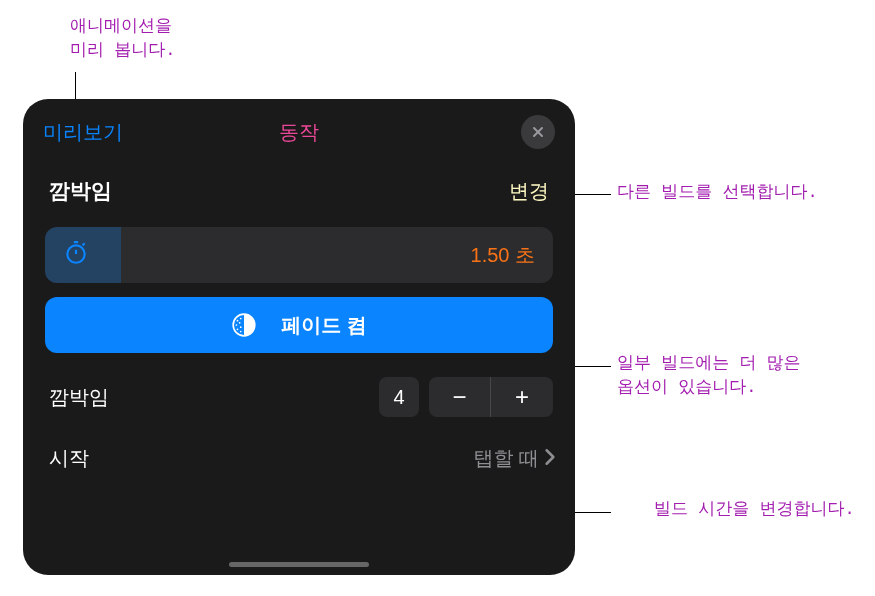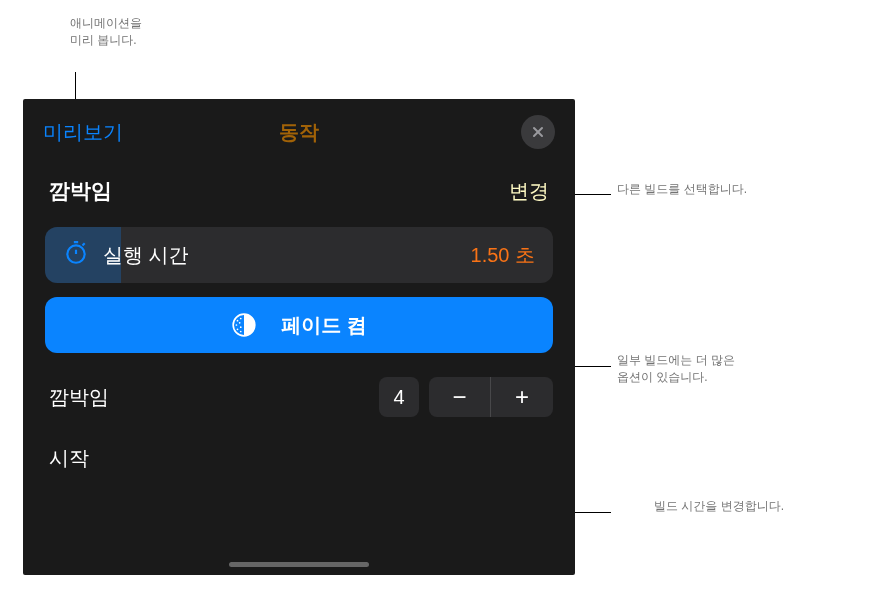--- a/index.html
+++ b/index.html
@@ -9,53 +9,54 @@
     }
     body {
       width: 875px;
       height: 596px;
       background: #fff;
       font-family: -apple-system, BlinkMacSystemFont, "Helvetica Neue", sans-serif;
       position: relative;
     }
     .callout {
       position: absolute;
-      font-size: 12px;
-      color: #737373;
+      font-size: 17px;
+      color: #a21caf;
       line-height: 1.4;
+      font-family: Liberation Mono, monospace;
     }
     .callout-line {
       position: absolute;
       background: #000;
     }
     .panel {
       position: absolute;
       left: 23px;
       top: 99px;
       width: 552px;
       height: 476px;
       background: #1a1a1a;
-      border-radius: 2px;
+      border-radius: 25px;
       overflow: hidden;
     }
     .panel-header {
       display: flex;
       align-items: center;
       justify-content: space-between;
       padding: 16px 20px 10px 20px;
     }
     .preview-link {
       color: #0a84ff;
       font-size: 20px;
       cursor: pointer;
     }
     .panel-title {
-      color: #a16207;
-      font-size: 20px;
-      font-weight: 700;
+      color: #ec4899;
+      font-size: 20px;
+      font-weight: 400;
       position: absolute;
       left: 50%;
       transform: translateX(-50%);
     }
     .close-btn {
       width: 34px;
       height: 34px;
       border-radius: 50%;
       background: #3a3a3c;
       display: flex;
@@ -255,21 +256,20 @@
   <div class="duration-row">
     <div class="duration-fill"></div>
     <span class="timer-icon">
       <svg width="26" height="26" viewBox="0 0 24 24" fill="none" stroke="currentColor" stroke-width="2">
         <circle cx="12" cy="13" r="8"></circle>
         <line x1="12" y1="13" x2="12" y2="9"></line>
         <line x1="10" y1="2" x2="14" y2="2"></line>
         <line x1="18" y1="5" x2="20" y2="3"></line>
       </svg>
     </span>
-    <span class="duration-label">실행 시간</span>
     <span class="duration-value">1.50 초</span>
   </div>
 
   <div class="fade-btn">
     <svg class="fade-icon" viewBox="0 0 24 24">
       <defs>
         <clipPath id="half">
             <rect x="12" y="0" width="12" height="24"></rect>
           </clipPath>
       </defs>
@@ -294,16 +294,24 @@
       <div class="stepper-value">4</div>
       <div class="stepper-buttons">
         <div class="stepper-btn">−</div>
         <div class="stepper-btn">+</div>
       </div>
     </div>
   </div>
 
   <div class="start-row">
     <div class="start-label">시작</div>
+    <div class="start-value-wrap">
+      <span class="start-value">탭할 때</span>
+      <span class="chevron">
+        <svg width="14" height="18" viewBox="0 0 10 16" fill="none" stroke="currentColor" stroke-width="2.2" stroke-linecap="round" stroke-linejoin="round">
+          <polyline points="2,2 8,8 2,14"></polyline>
+        </svg>
+      </span>
+    </div>
   </div>
 
   <div class="home-indicator"></div>
 </div>
 
 </body></html>

